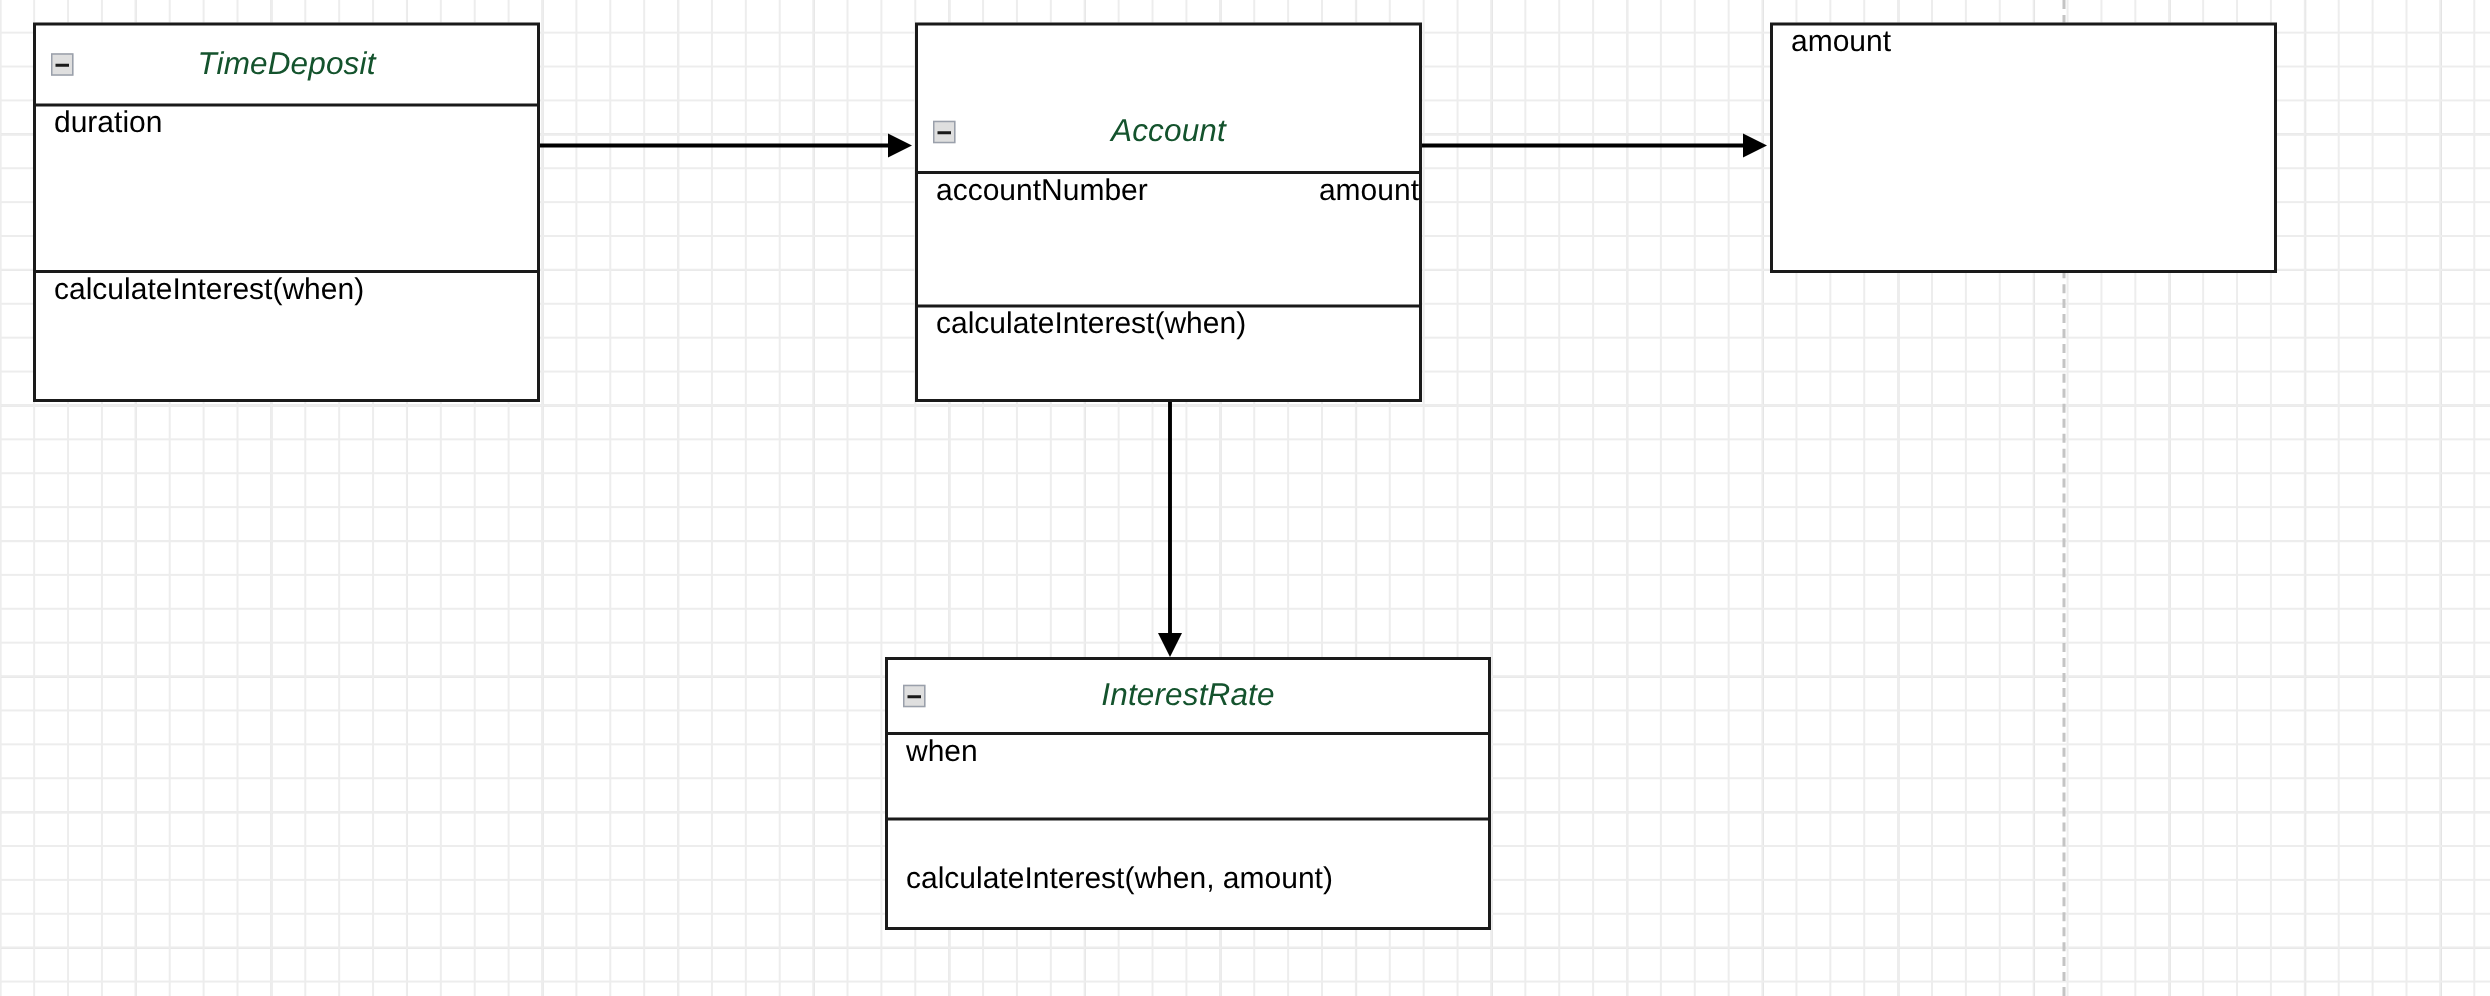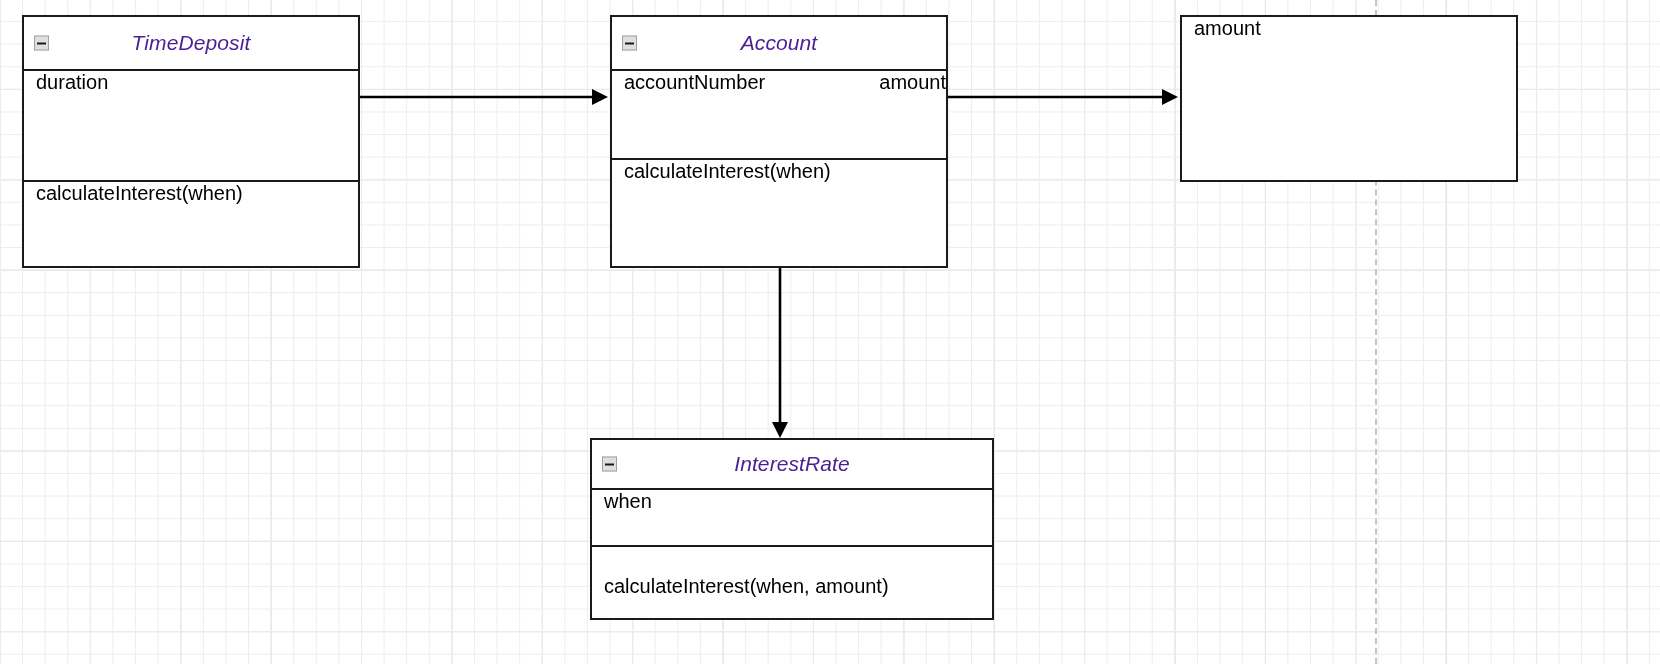--- a/index.html
+++ b/index.html
@@ -52,21 +52,21 @@
     box-sizing: border-box;
     border-bottom: 2px solid #1a1a1a;
     display: flex;
     align-items: center;
     justify-content: center;
   }
 
   .uml-title-text {
     font-style: italic;
     font-size: 21px;
-    color: #4c1d95;
+    color: #14532d;
     letter-spacing: 0.1px;
     white-space: nowrap;
   }
 
   
   .collapse-icon {
     position: absolute;
     left: 10px;
     top: 50%;
     transform: translateY(-50%);
@@ -139,21 +139,21 @@
     </div>
     <div class="uml-compartment with-sep" style="height:111px;">
       <div class="uml-member" style="padding-bottom:26px;">duration</div>
     </div>
     <div class="uml-compartment" style="flex:1;">
       <div class="uml-member">calculateInterest(when)</div>
     </div>
   </div>
 
   <div class="uml-class" style="left:610px; top:15px; width:338px; height:253px;">
-    <div class="uml-title" style="height:54px;">
+    <div class="uml-title" style="height:54px;margin-top:45px;">
       <span class="collapse-icon"></span>
       <span class="uml-title-text">Account</span>
     </div>
     <div class="uml-compartment with-sep" style="height:89px;">
       <div class="uml-member" style="padding-bottom:26px;">accountNumber</div>
       <div class="uml-member">amount</div>
     </div>
     <div class="uml-compartment" style="flex:1;">
       <div class="uml-member">calculateInterest(when)</div>
     </div>

